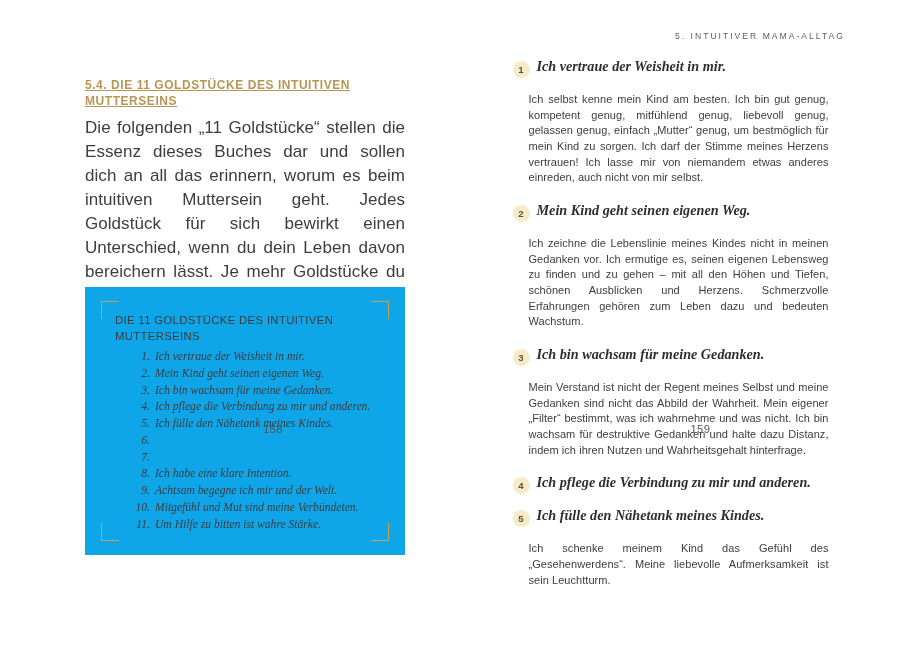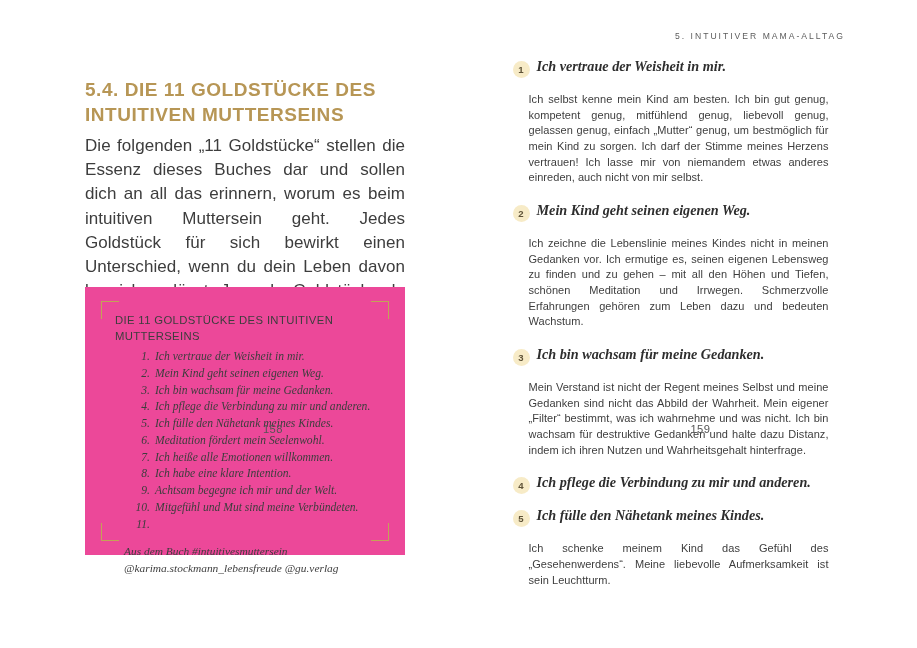--- a/index.html
+++ b/index.html
@@ -44,27 +44,28 @@
   }
 
   
   .content-left {
     position: absolute;
     left: 85px;
     top: 78px;
     width: 320px;
   }
   .section-title {
-    font-size: 19px;
+    font-size: 12px;
     font-weight: 700;
     color: #b79655;
     letter-spacing: 0.55px;
     line-height: 1.30;
     text-transform: uppercase;
     margin: 0 0 7px 0;
+    text-decoration: underline;
   }
   .body-text {
     font-size: 17px;
     line-height: 1.415;
     color: #3d3d3d;
     text-align: justify;
     margin: 0;
     letter-spacing: 0.05px;
   }
 
@@ -95,21 +96,21 @@
     white-space: nowrap;
   }
 
   
   .pink-box {
     position: absolute;
     left: 85px;
     top: 287px;
     width: 320px;
     height: 268px;
-    background: #ec4899;
+    background: #0ea5e9;
     box-sizing: border-box;
   }
   .corner {
     position: absolute;
     width: 17px;
     height: 17px;
     border-color: #c3a257;
     border-style: solid;
     border-width: 0;
   }
@@ -270,46 +271,41 @@
             <li>
               <span class="num">4.</span>
               <span>Ich pflege die Verbindung zu mir und anderen.</span>
             </li>
             <li>
               <span class="num">5.</span>
               <span>Ich fülle den Nähetank meines Kindes.</span>
             </li>
             <li>
               <span class="num">6.</span>
-              <span>Meditation fördert mein Seelenwohl.</span>
             </li>
             <li>
               <span class="num">7.</span>
-              <span>Ich heiße alle Emotionen willkommen.</span>
             </li>
             <li>
               <span class="num">8.</span>
               <span>Ich habe eine klare Intention.</span>
             </li>
             <li>
               <span class="num">9.</span>
               <span>Achtsam begegne ich mir und der Welt.</span>
             </li>
             <li>
               <span class="num">10.</span>
               <span>Mitgefühl und Mut sind meine Verbündeten.</span>
             </li>
             <li>
               <span class="num">11.</span>
+              <span>Um Hilfe zu bitten ist wahre Stärke.</span>
             </li>
           </ul>
-        <div class="box-credit">
-          <div>Aus dem Buch #intuitivesmuttersein</div>
-          <div>@karima.stockmann_lebensfreude  @gu.verlag</div>
-        </div>
       </div>
     </div>
 
     <div class="folio folio-left">158</div>
   </div>
 
   <div class="page page-right">
 
     <div class="running-head">5. INTUITIVER MAMA-ALLTAG</div>
 
@@ -319,21 +315,21 @@
             <span class="gs-badge">1</span>
             <span class="gs-title">Ich vertraue der Weisheit in mir.</span>
           </div>
           <p class="gs-body">Ich selbst kenne mein Kind am besten. Ich bin gut genug, kompetent genug, mitfühlend genug, liebevoll genug, gelassen genug, einfach „Mutter“ genug, um bestmöglich für mein Kind zu sorgen. Ich darf der Stimme meines Herzens vertrauen! Ich lasse mir von niemandem etwas anderes einreden, auch nicht von mir selbst.</p>
         </div>
         <div class="goldstueck">
           <div class="gs-head">
             <span class="gs-badge">2</span>
             <span class="gs-title">Mein Kind geht seinen eigenen Weg.</span>
           </div>
-          <p class="gs-body">Ich zeichne die Lebenslinie meines Kindes nicht in meinen Gedanken vor. Ich ermutige es, seinen eigenen Lebensweg zu finden und zu gehen – mit all den Höhen und Tiefen, schönen Meditation und Irrwegen. Schmerzvolle Erfahrungen gehören zum Leben dazu und bedeuten Wachstum.</p>
+          <p class="gs-body">Ich zeichne die Lebenslinie meines Kindes nicht in meinen Gedanken vor. Ich ermutige es, seinen eigenen Lebensweg zu finden und zu gehen – mit all den Höhen und Tiefen, schönen Ausblicken und Herzens. Schmerzvolle Erfahrungen gehören zum Leben dazu und bedeuten Wachstum.</p>
         </div>
         <div class="goldstueck">
           <div class="gs-head">
             <span class="gs-badge">3</span>
             <span class="gs-title">Ich bin wachsam für meine Gedanken.</span>
           </div>
           <p class="gs-body">Mein Verstand ist nicht der Regent meines Selbst und meine Gedanken sind nicht das Abbild der Wahrheit. Mein eigener „Filter“ bestimmt, was ich wahrnehme und was nicht. Ich bin wachsam für destruktive Gedanken und halte dazu Distanz, indem ich ihren Nutzen und Wahrheitsgehalt hinterfrage.</p>
         </div>
         <div class="goldstueck">
           <div class="gs-head">

